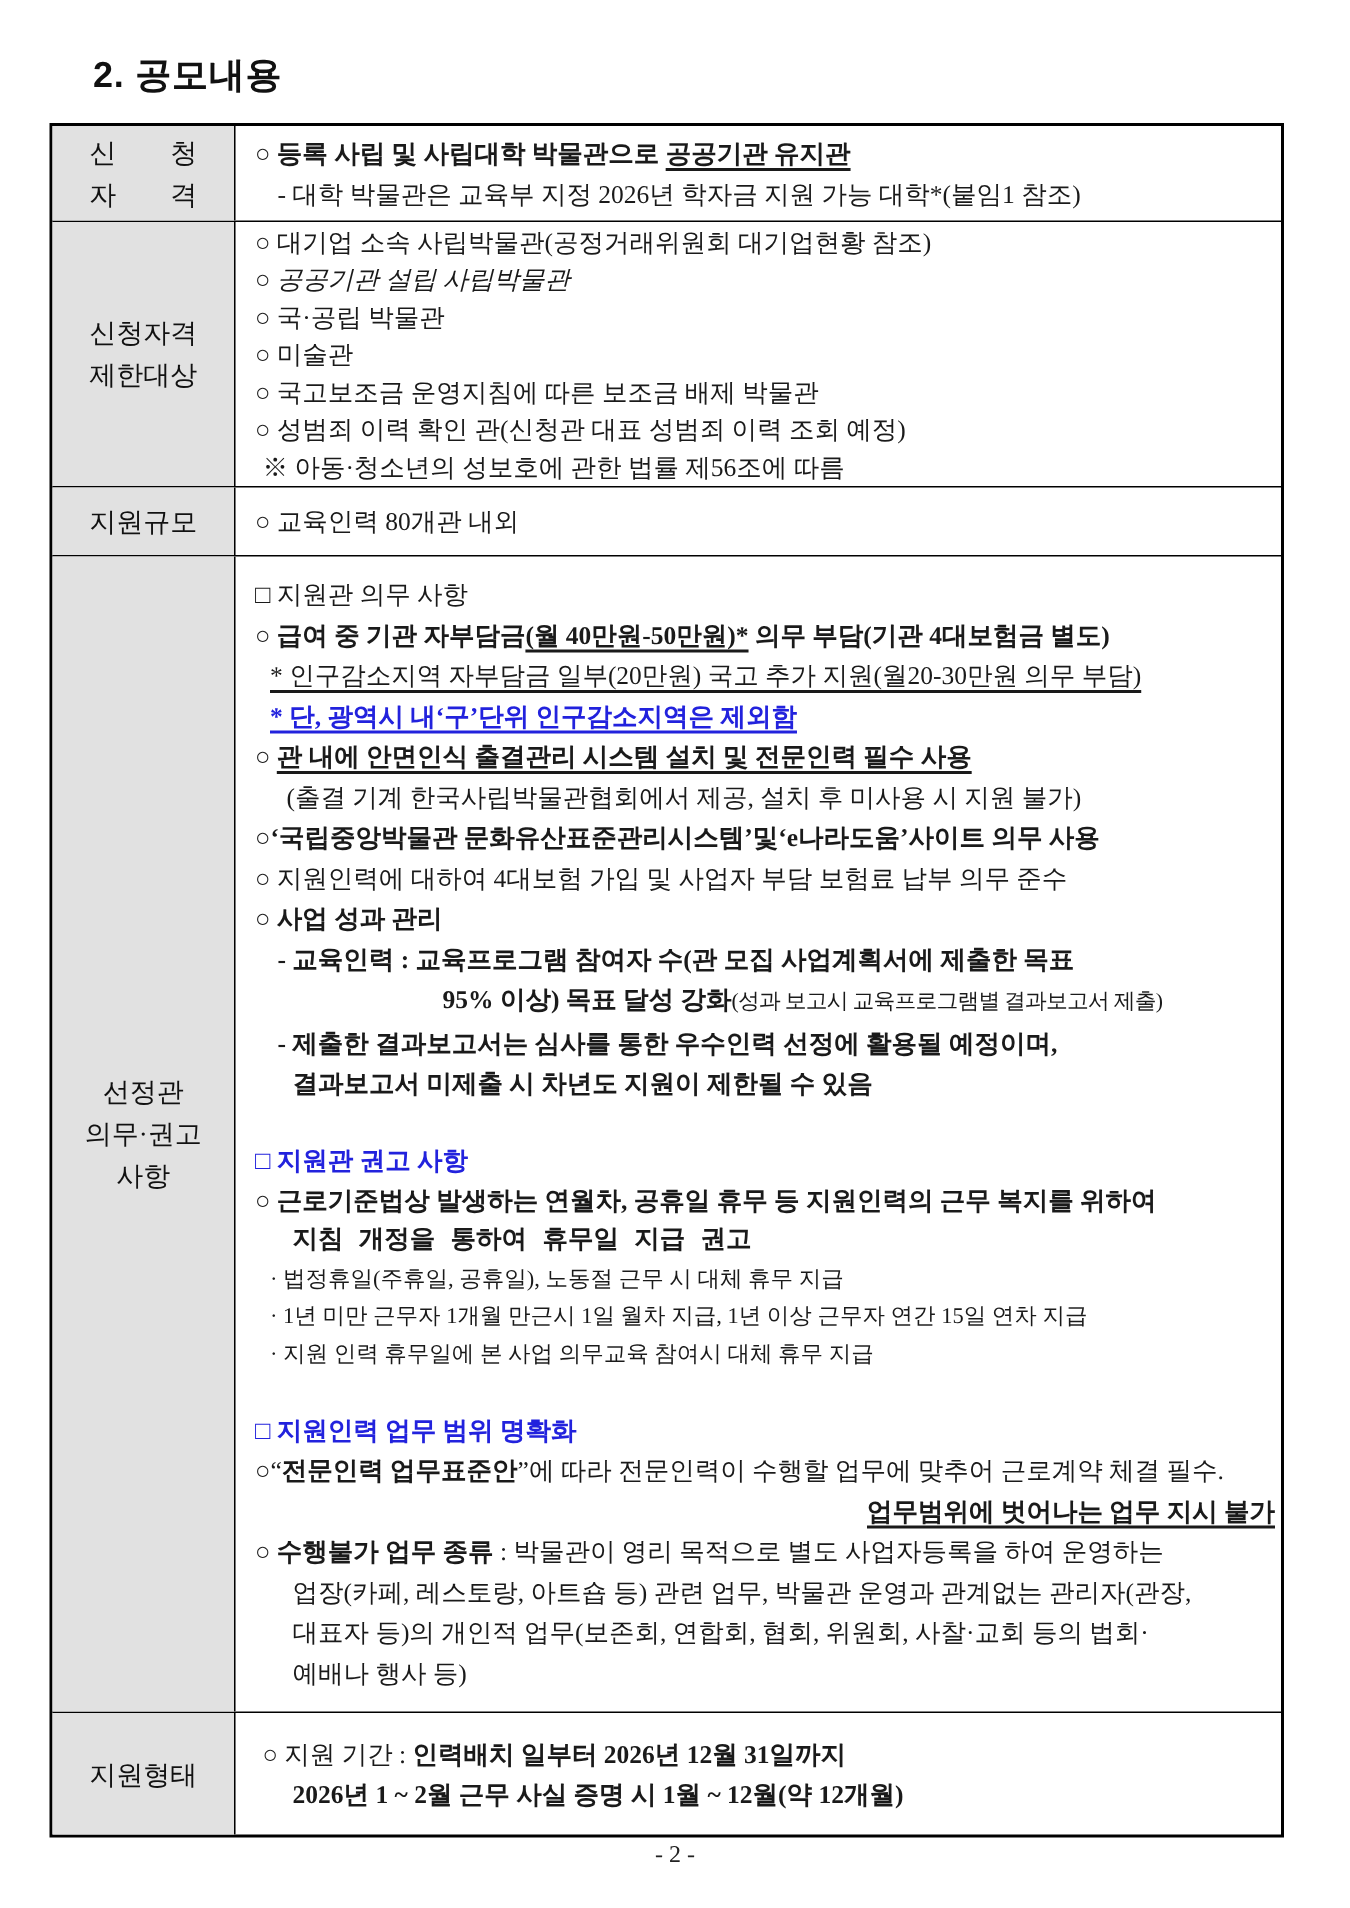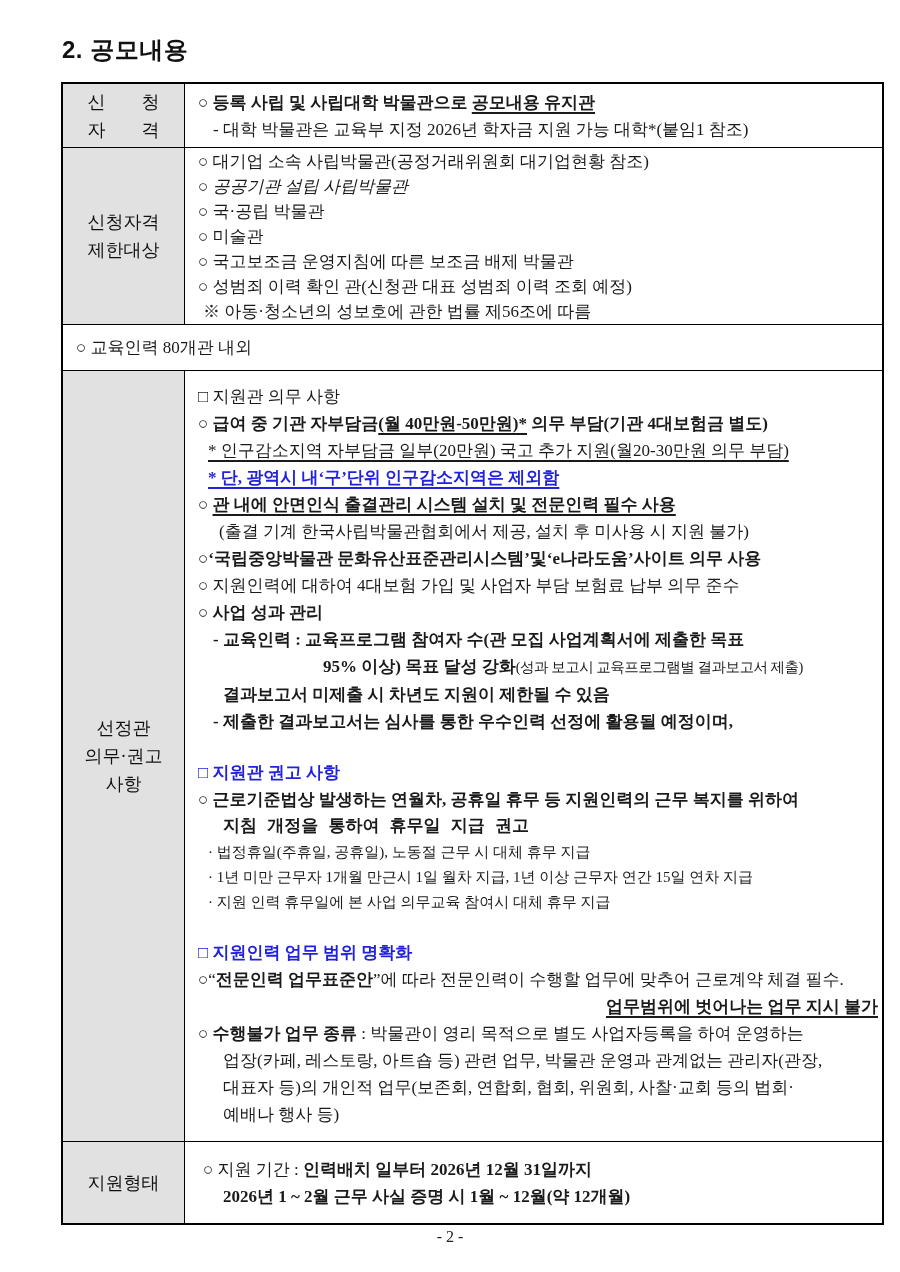--- a/index.html
+++ b/index.html
@@ -15,21 +15,21 @@
     color:var(--ink);
     overflow:hidden;
   }
   .page-title{
     position:absolute;left:62px;top:34px;margin:0;
     font-family:"Liberation Sans","DejaVu Sans",sans-serif;
     font-size:24px;font-weight:800;color:#111;letter-spacing:0.5px;
     white-space:pre;
   }
   .doc-table{
-    position:absolute;left:61px;top:82px;width:823px;
+    position:absolute;left:33px;top:82px;width:823px;
     border:2px solid var(--border);
     box-sizing:border-box;
     background:#fff;
   }
   .trow{display:flex;box-sizing:border-box;}
   .trow + .trow{border-top:1.5px solid var(--border);}
   .row-0{height:63px;}
   .row-1{height:177px;}
   .row-2{height:46px;}
   .row-3{height:771px;}
@@ -69,40 +69,43 @@
 
 <h1 class="page-title">2. 공모내용</h1>
 
 <div class="doc-table">
   <div class="trow row-0">
     <div class="tlabel">
         <div class="lab-line">신　　청</div>
         <div class="lab-line">자　　격</div>
       </div>
     <div class="tcontent center-v">
-        <div class="line" style="padding-left: 9px;"><span class="b">○ 등록 사립 및 사립대학 박물관으로 </span><span class="b u">공모내용 유지관</span></div>
+        <div class="line" style="padding-left: 9px;"><span class="b">○ 등록 사립 및 사립대학 박물관으로 </span><span class="b u">공공기관 유지관</span></div>
         <div class="line" style="padding-left: 24px;"><span>- 대학 박물관은 교육부 지정 2026년 학자금 지원 가능 대학*(붙임1 참조)</span></div>
       </div>
   </div>
   <div class="trow row-1">
     <div class="tlabel">
         <div class="lab-line">신청자격</div>
         <div class="lab-line">제한대상</div>
       </div>
     <div class="tcontent center-v">
         <div class="line" style="padding-left: 9px;"><span>○ 대기업 소속 사립박물관(공정거래위원회 대기업현황 참조)</span></div>
         <div class="line" style="padding-left: 9px; font-style: italic;"><span>○ 공공기관 설립 사립박물관</span></div>
         <div class="line" style="padding-left: 9px;"><span>○ 국·공립 박물관</span></div>
         <div class="line" style="padding-left: 9px;"><span>○ 미술관</span></div>
         <div class="line" style="padding-left: 9px;"><span>○ 국고보조금 운영지침에 따른 보조금 배제 박물관</span></div>
         <div class="line" style="padding-left: 9px;"><span>○ 성범죄 이력 확인 관(신청관 대표 성범죄 이력 조회 예정)</span></div>
         <div class="line" style="padding-left: 14px;"><span>※ 아동·청소년의 성보호에 관한 법률 제56조에 따름</span></div>
       </div>
   </div>
   <div class="trow row-2">
+    <div class="tlabel">
+        <div class="lab-line">지원규모</div>
+      </div>
     <div class="tcontent center-v">
         <div class="line" style="padding-left: 9px;"><span>○ 교육인력 80개관 내외</span></div>
       </div>
   </div>
   <div class="trow row-3">
     <div class="tlabel">
         <div class="lab-line">선정관</div>
         <div class="lab-line">의무·권고</div>
         <div class="lab-line">사항</div>
       </div>
@@ -111,22 +114,22 @@
         <div class="line" style="padding-left: 9px;"><span class="b">○ 급여 중 기관 자부담금</span><span class="b u">(월 40만원-50만원)*</span><span class="b"> 의무 부담(기관 4대보험금 별도)</span></div>
         <div class="line" style="padding-left: 19px;"><span class="u">* 인구감소지역 자부담금 일부(20만원) 국고 추가 지원(월20-30만원 의무 부담)</span></div>
         <div class="line" style="padding-left: 19px;"><span class="b u c-blue">* 단, 광역시 내‘구’단위 인구감소지역은 제외함</span></div>
         <div class="line" style="padding-left: 9px;"><span class="b">○ </span><span class="b u">관 내에 안면인식 출결관리 시스템 설치 및 전문인력 필수 사용</span></div>
         <div class="line" style="padding-left: 30px;"><span>(출결 기계 한국사립박물관협회에서 제공, 설치 후 미사용 시 지원 불가)</span></div>
         <div class="line" style="padding-left: 9px;"><span class="b">○‘국립중앙박물관 문화유산표준관리시스템’및‘e나라도움’사이트 의무 사용</span></div>
         <div class="line" style="padding-left: 9px;"><span>○ 지원인력에 대하여 4대보험 가입 및 사업자 부담 보험료 납부 의무 준수</span></div>
         <div class="line" style="padding-left: 9px;"><span class="b">○ 사업 성과 관리</span></div>
         <div class="line" style="padding-left: 24px;"><span class="b">- 교육인력 : 교육프로그램 참여자 수(관 모집 사업계획서에 제출한 목표</span></div>
         <div class="line" style="padding-left: 134px;"><span class="b">95% 이상) 목표 달성 강화</span><span class="sm">(성과 보고시 교육프로그램별 결과보고서 제출)</span></div>
+        <div class="line" style="padding-left: 24px;"><span class="b">- 제출한 결과보고서는 심사를 통한 우수인력 선정에 활용될 예정이며,</span></div>
         <div class="line" style="padding-left: 34px;"><span class="b">결과보고서 미제출 시 차년도 지원이 제한될 수 있음</span></div>
-        <div class="line" style="padding-left: 24px;"><span class="b">- 제출한 결과보고서는 심사를 통한 우수인력 선정에 활용될 예정이며,</span></div>
         <div class="line blank"></div>
         <div class="line" style="padding-left: 9px;"><span class="b c-blue">□ 지원관 권고 사항</span></div>
         <div class="line" style="padding-left: 9px;"><span class="b">○ 근로기준법상 발생하는 연월차, 공휴일 휴무 등 지원인력의 근무 복지를 위하여</span></div>
         <div class="line" style="padding-left: 34px; font-family: Liberation Mono, monospace;"><span class="b">지침 개정을 통하여 휴무일 지급 권고</span></div>
         <div class="line small" style="padding-left: 19px;"><span>· 법정휴일(주휴일, 공휴일), 노동절 근무 시 대체 휴무 지급</span></div>
         <div class="line small" style="padding-left: 19px;"><span>· 1년 미만 근무자 1개월 만근시 1일 월차 지급, 1년 이상 근무자 연간 15일 연차 지급</span></div>
         <div class="line small" style="padding-left: 19px;"><span>· 지원 인력 휴무일에 본 사업 의무교육 참여시 대체 휴무 지급</span></div>
         <div class="line blank"></div>
         <div class="line" style="padding-left: 9px;"><span class="b c-blue">□ 지원인력 업무 범위 명확화</span></div>
         <div class="line" style="padding-left: 9px;"><span>○“</span><span class="b">전문인력 업무표준안</span><span>”에 따라 전문인력이 수행할 업무에 맞추어 근로계약 체결 필수.</span></div>

